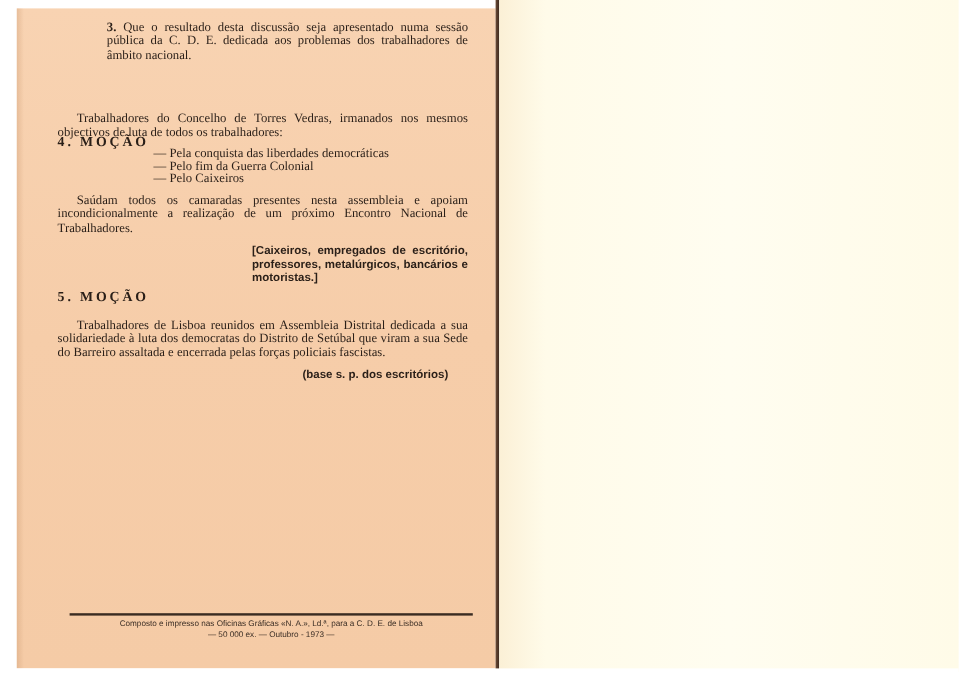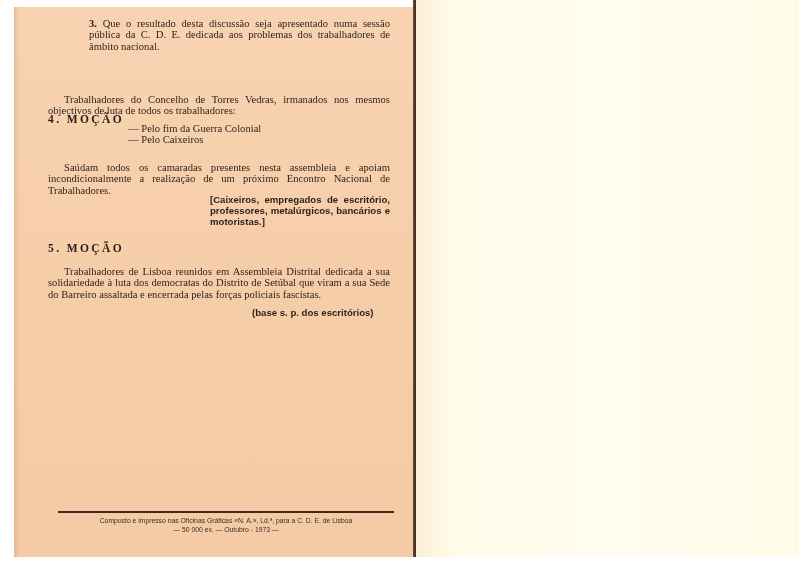--- a/index.html
+++ b/index.html
@@ -38,21 +38,21 @@
   .h4 { left: 48px; top: 69px; margin-top: 44px; }
   .h5 { left: 48px; top: 242px; }
   .para { text-indent: 16px; left: 48px; width: 342px; }
   .para4a { top: 94px; }
   .list { position: absolute; left: 128px; top: 124px; font-size: 10.6px; line-height: 10.6px; }
   .para4b { top: 162px; }
   .attrib {
     position: absolute; font-weight: bold; font-size: 9.6px; line-height: 11px;
     font-family: "Liberation Sans", "DejaVu Sans", sans-serif; text-align: justify;
   }
-  .attrib4 { left: 210px; top: 194px; width: 180px; }
+  .attrib4 { left: 210px; top: 204px; width: 180px; }
   .para5 { top: 266px; }
   .attrib5 { left: 252px; top: 307px; width: 140px; text-align: left; }
   .rule { position: absolute; left: 58px; top: 511px; width: 336px; height: 1.5px; background: #3b2c22; }
   .colophon {
     position: absolute; left: 58px; top: 516px; width: 336px; text-align: center;
     font-family: "Liberation Sans", "DejaVu Sans", sans-serif; font-size: 6.8px; line-height: 9px;
     color: #3a2d24;
   }
 </style>
 </head>
@@ -65,20 +65,21 @@
 
 <div class="content">
   <div class="p item3">
     <span class="num">3.</span>
     <span>Que o resultado desta discussão seja apresentado numa sessão pública da C. D. E. dedicada aos problemas dos trabalhadores de âmbito nacional.</span>
   </div>
 
   <div class="heading h4">4. MOÇÃO</div>
   <div class="p para para4a">Trabalhadores do Concelho de Torres Vedras, irmanados nos mesmos objectivos de luta de todos os trabalhadores:</div>
   <div class="list">
+    <div>— Pela conquista das liberdades democráticas</div>
     <div>— Pelo fim da Guerra Colonial</div>
     <div>— Pelo Caixeiros</div>
   </div>
   <div class="p para para4b">Saúdam todos os camaradas presentes nesta assembleia e apoiam incondicionalmente a realização de um próximo Encontro Nacional de Trabalhadores.</div>
   <div class="attrib attrib4">[Caixeiros, empregados de escritório, professores, metalúrgicos, bancários e motoristas.]</div>
 
   <div class="heading h5">5. MOÇÃO</div>
   <div class="p para para5">Trabalhadores de Lisboa reunidos em Assembleia Distrital dedicada a sua solidariedade à luta dos democratas do Distrito de Setúbal que viram a sua Sede do Barreiro assaltada e encerrada pelas forças policiais fascistas.</div>
   <div class="attrib attrib5">(base s. p. dos escritórios)</div>
 

